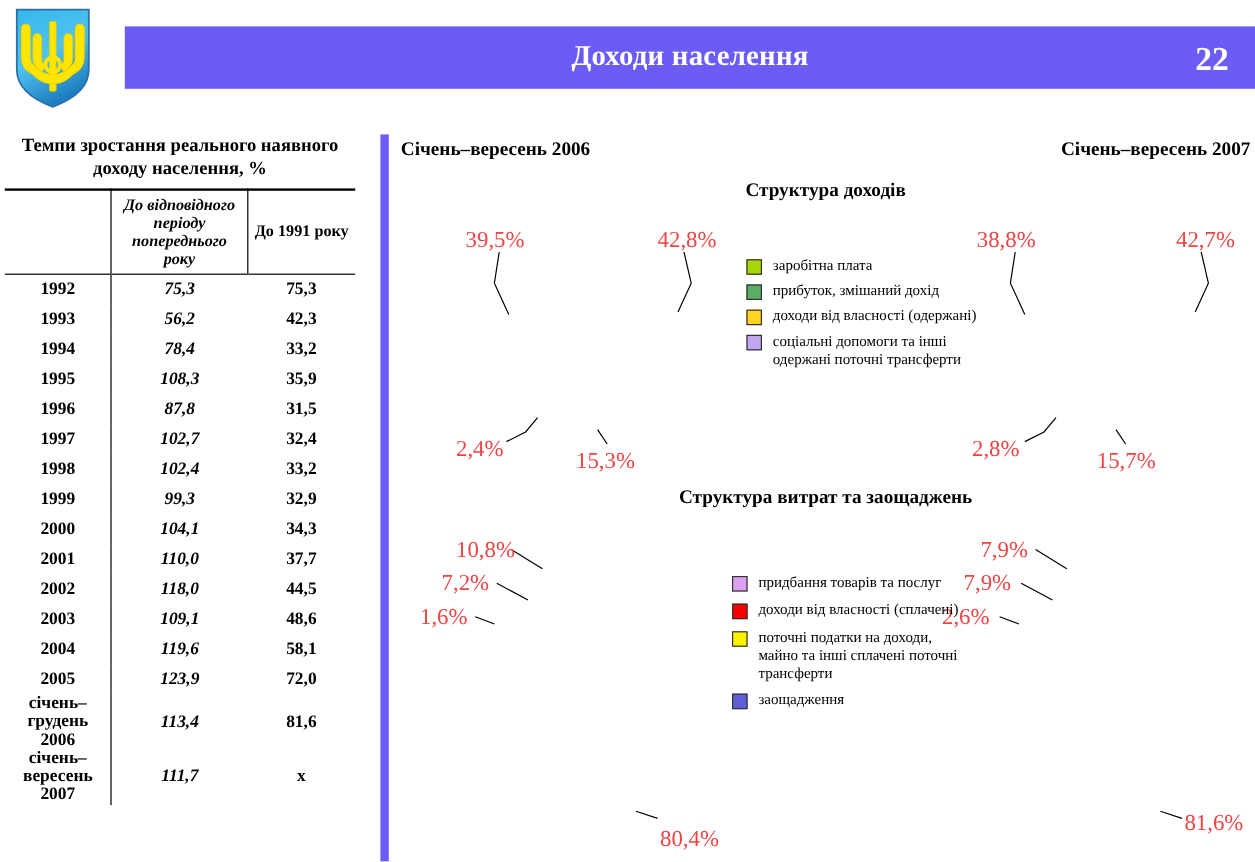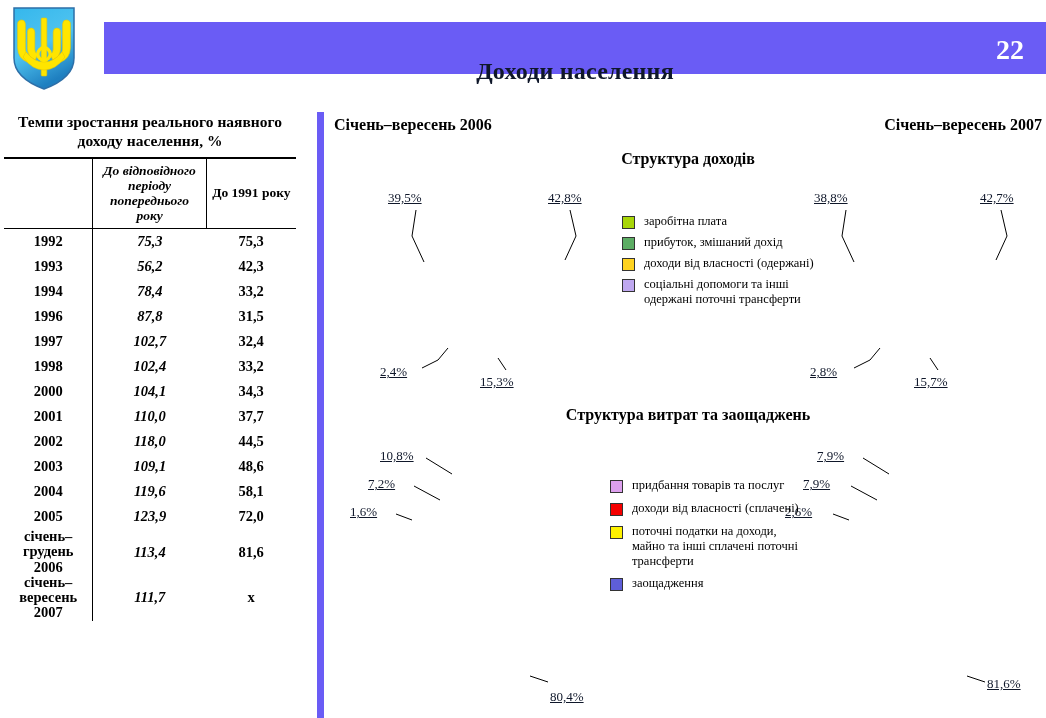--- a/index.html
+++ b/index.html
@@ -24,25 +24,24 @@
   #header-bar {
     position: absolute;
     left: 104px; top: 22px;
     width: 942px; height: 52px;
     background: #6A5CF5;
   }
   #header-title {
     position: absolute;
     left: 0; right: 0; top: 12px;
     text-align: center;
-    color: #0f172a;
+    color: #ffffff;
     font-size: 24px;
     font-weight: bold;
     letter-spacing: .2px;
-    margin-top: 24px;
   }
   #header-page {
     position: absolute;
     right: 22px; top: 12px;
     color: #ffffff;
     font-size: 28px;
     font-weight: bold;
   }
 
   
@@ -128,25 +127,24 @@
     font-size: 16px;
     font-weight: bold;
     color: #000;
   }
   #sec-income { top: 42px; }
   #sec-expend { top: 298px; }
 
   .pie-wrap { position: absolute; }
   .pie-lbl {
     position: absolute;
-    font-size: 13px;
-    color: #0f172a;
+    font-size: 19px;
+    color: #ef4444;
     white-space: nowrap;
     font-family: "Liberation Serif", serif;
-    text-decoration: underline;
   }
 
   
   .legend { position: absolute; }
   .legend-row {
     display: flex;
     align-items: flex-start;
     margin-bottom: 6px;
   }
   .swatch {
@@ -217,33 +215,43 @@
           <td class="c-year"><span class="yl">1993</span></td>
           <td class="c-prev">56,2</td>
           <td class="c-1991">42,3</td>
         </tr>
         <tr>
           <td class="c-year"><span class="yl">1994</span></td>
           <td class="c-prev">78,4</td>
           <td class="c-1991">33,2</td>
         </tr>
         <tr>
+          <td class="c-year"><span class="yl">1995</span></td>
+          <td class="c-prev">108,3</td>
+          <td class="c-1991">35,9</td>
+        </tr>
+        <tr>
           <td class="c-year"><span class="yl">1996</span></td>
           <td class="c-prev">87,8</td>
           <td class="c-1991">31,5</td>
         </tr>
         <tr>
           <td class="c-year"><span class="yl">1997</span></td>
           <td class="c-prev">102,7</td>
           <td class="c-1991">32,4</td>
         </tr>
         <tr>
           <td class="c-year"><span class="yl">1998</span></td>
           <td class="c-prev">102,4</td>
           <td class="c-1991">33,2</td>
+        </tr>
+        <tr>
+          <td class="c-year"><span class="yl">1999</span></td>
+          <td class="c-prev">99,3</td>
+          <td class="c-1991">32,9</td>
         </tr>
         <tr>
           <td class="c-year"><span class="yl">2000</span></td>
           <td class="c-prev">104,1</td>
           <td class="c-1991">34,3</td>
         </tr>
         <tr>
           <td class="c-year"><span class="yl">2001</span></td>
           <td class="c-prev">110,0</td>
           <td class="c-1991">37,7</td>

